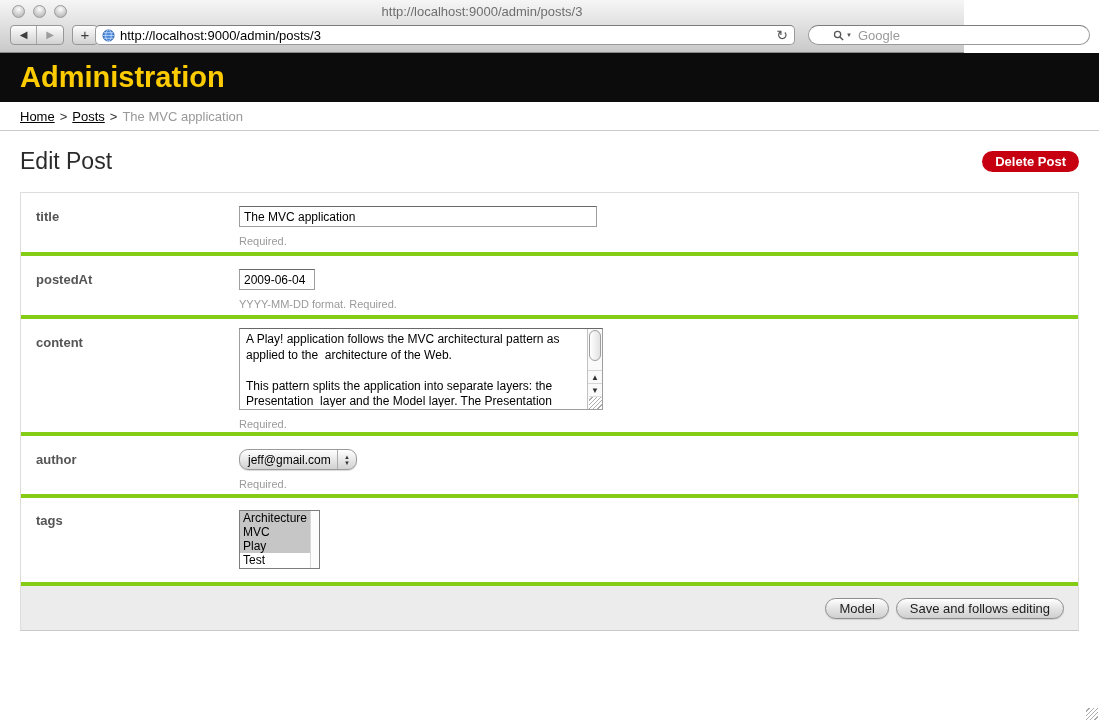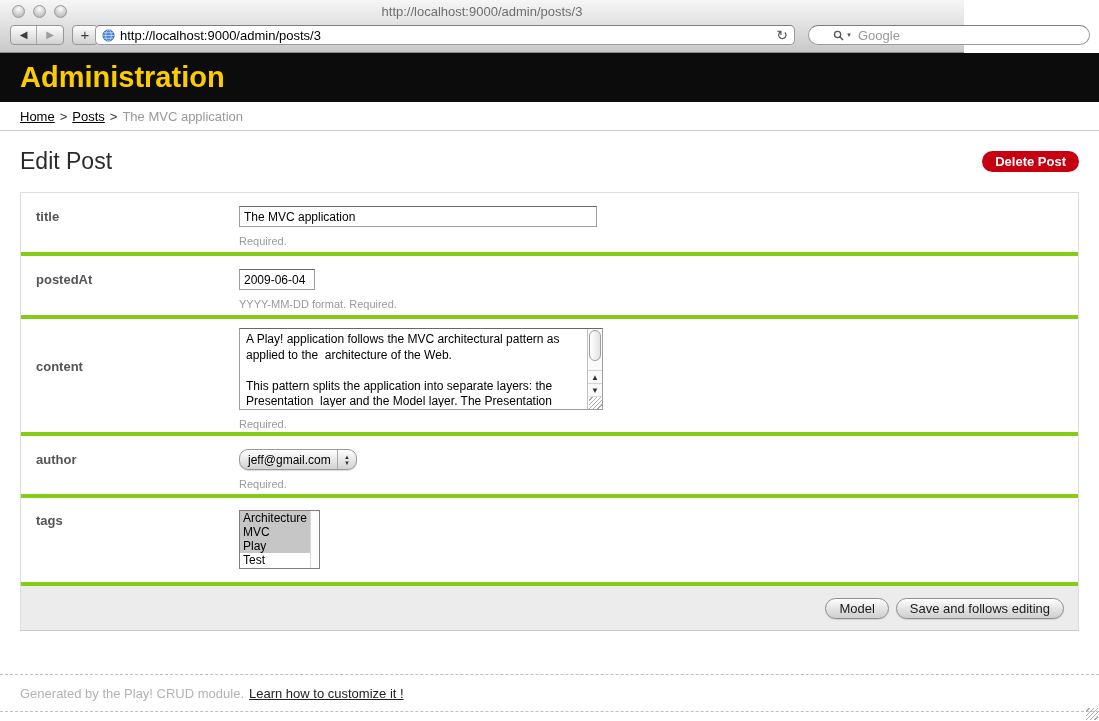--- a/index.html
+++ b/index.html
@@ -87,21 +87,21 @@
   }
 
   .formbox { margin-top:19px; border:1px solid #ddd; border-bottom-color:#c9c9c9; }
   .frow { display:flex; border-bottom:4px solid #84cc16; padding:13px 0 0 15px; overflow:hidden; }
   .frow:last-child { border-bottom:none; }
   .flabel { width:203px; flex:none; font-size:13px; font-weight:bold; color:#555; padding-top:3px; }
   .fhint { font-size:11px; color:#9a9a9a; margin-top:8px; }
   .r-title { height:63px; }
   .r-posted { height:63px; }
   .r-content { height:117px; padding-top:9px; }
-  .r-content .flabel { padding-top:7px;margin-top:24px; }
+  .r-content .flabel { padding-top:7px; }
   .r-author { height:62px; }
   .r-tags { height:88px; padding-top:12px; }
 
   .text-input {
     height:21px; border:1px solid #9e9e9e; border-top-color:#686868;
     font-size:12px; color:#000; padding:0 4px; font-family:inherit; background:#fff;
   }
   .w-title { width:358px; }
   .w-date { width:76px; }
 
@@ -296,19 +296,15 @@
       </div>
 
       <div class="fbuttons">
         <button class="aqua-btn">Model</button>
         <button class="aqua-btn">Save and follows editing</button>
       </div>
 
     </div>
   </div>
 
-  <div class="pagefooter">
-    <span>Generated by the Play! CRUD module.</span>
-    <a href="#">Learn how to customize it !</a>
-  </div>
 
   <div class="win-grip"></div>
 </div>
 
 </body></html>

